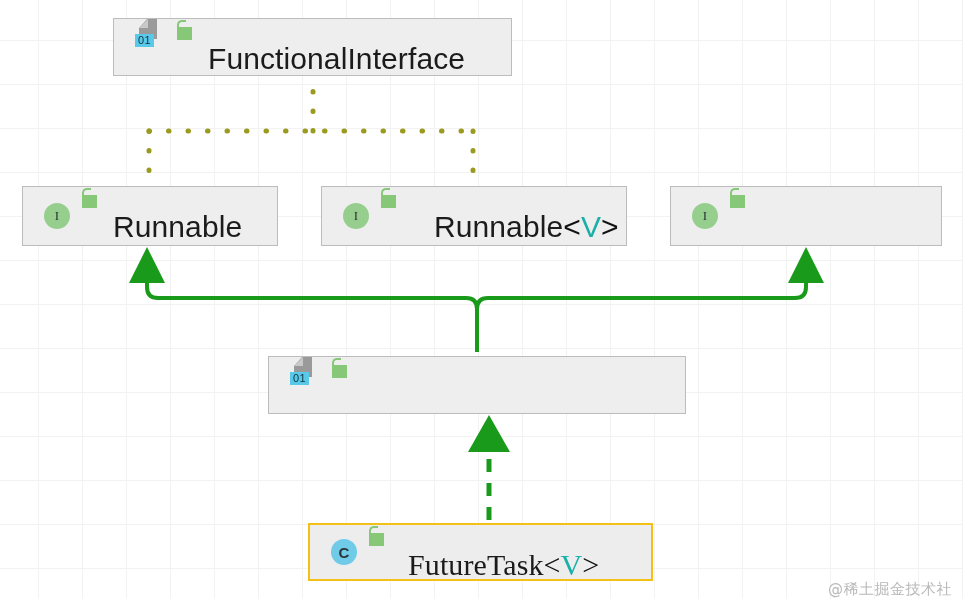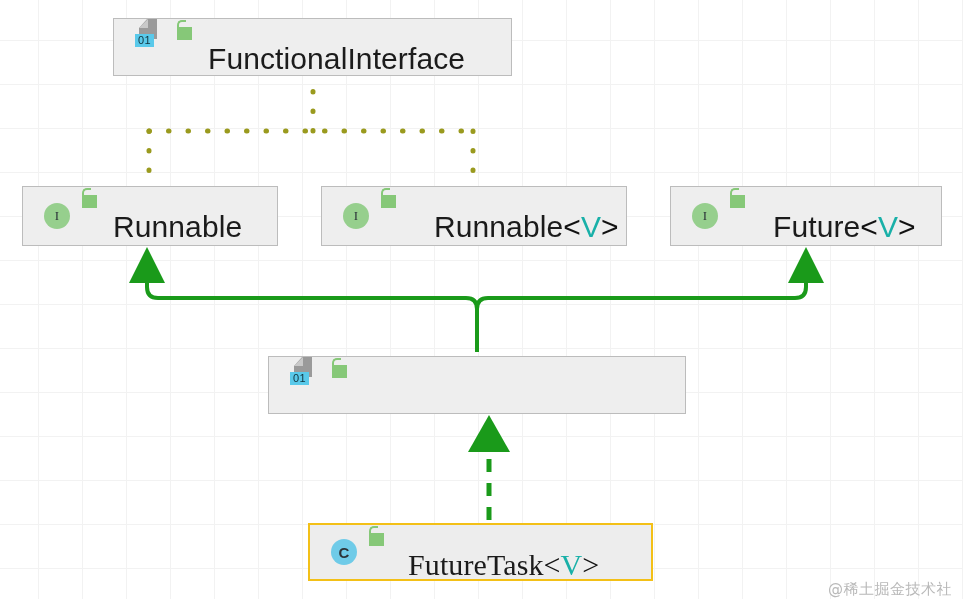--- a/index.html
+++ b/index.html
@@ -205,21 +205,20 @@
   </div>
 
   <div class="node" style="left:670px; top:186px; width:272px; height:60px;">
     <span class="ico">
       <span class="circ iface">I</span>
     </span>
     <span class="ico lock">
       <span class="shackle"></span>
         <span class="body"></span>
     </span>
-    <span class="node-label" style="padding-left:26px;"><span>Future</span><span class="ang">&lt;</span><span class="gen">V</span><span class="ang">&gt;</span></span>
   </div>
 
   <div class="node" style="left:268px; top:356px; width:418px; height:58px;">
     <span class="ico anno">
       <span class="page"></span>
       <span class="fold"></span>
       <span class="badge">01</span>
     </span>
     <span class="ico lock">
       <span class="shackle"></span>

